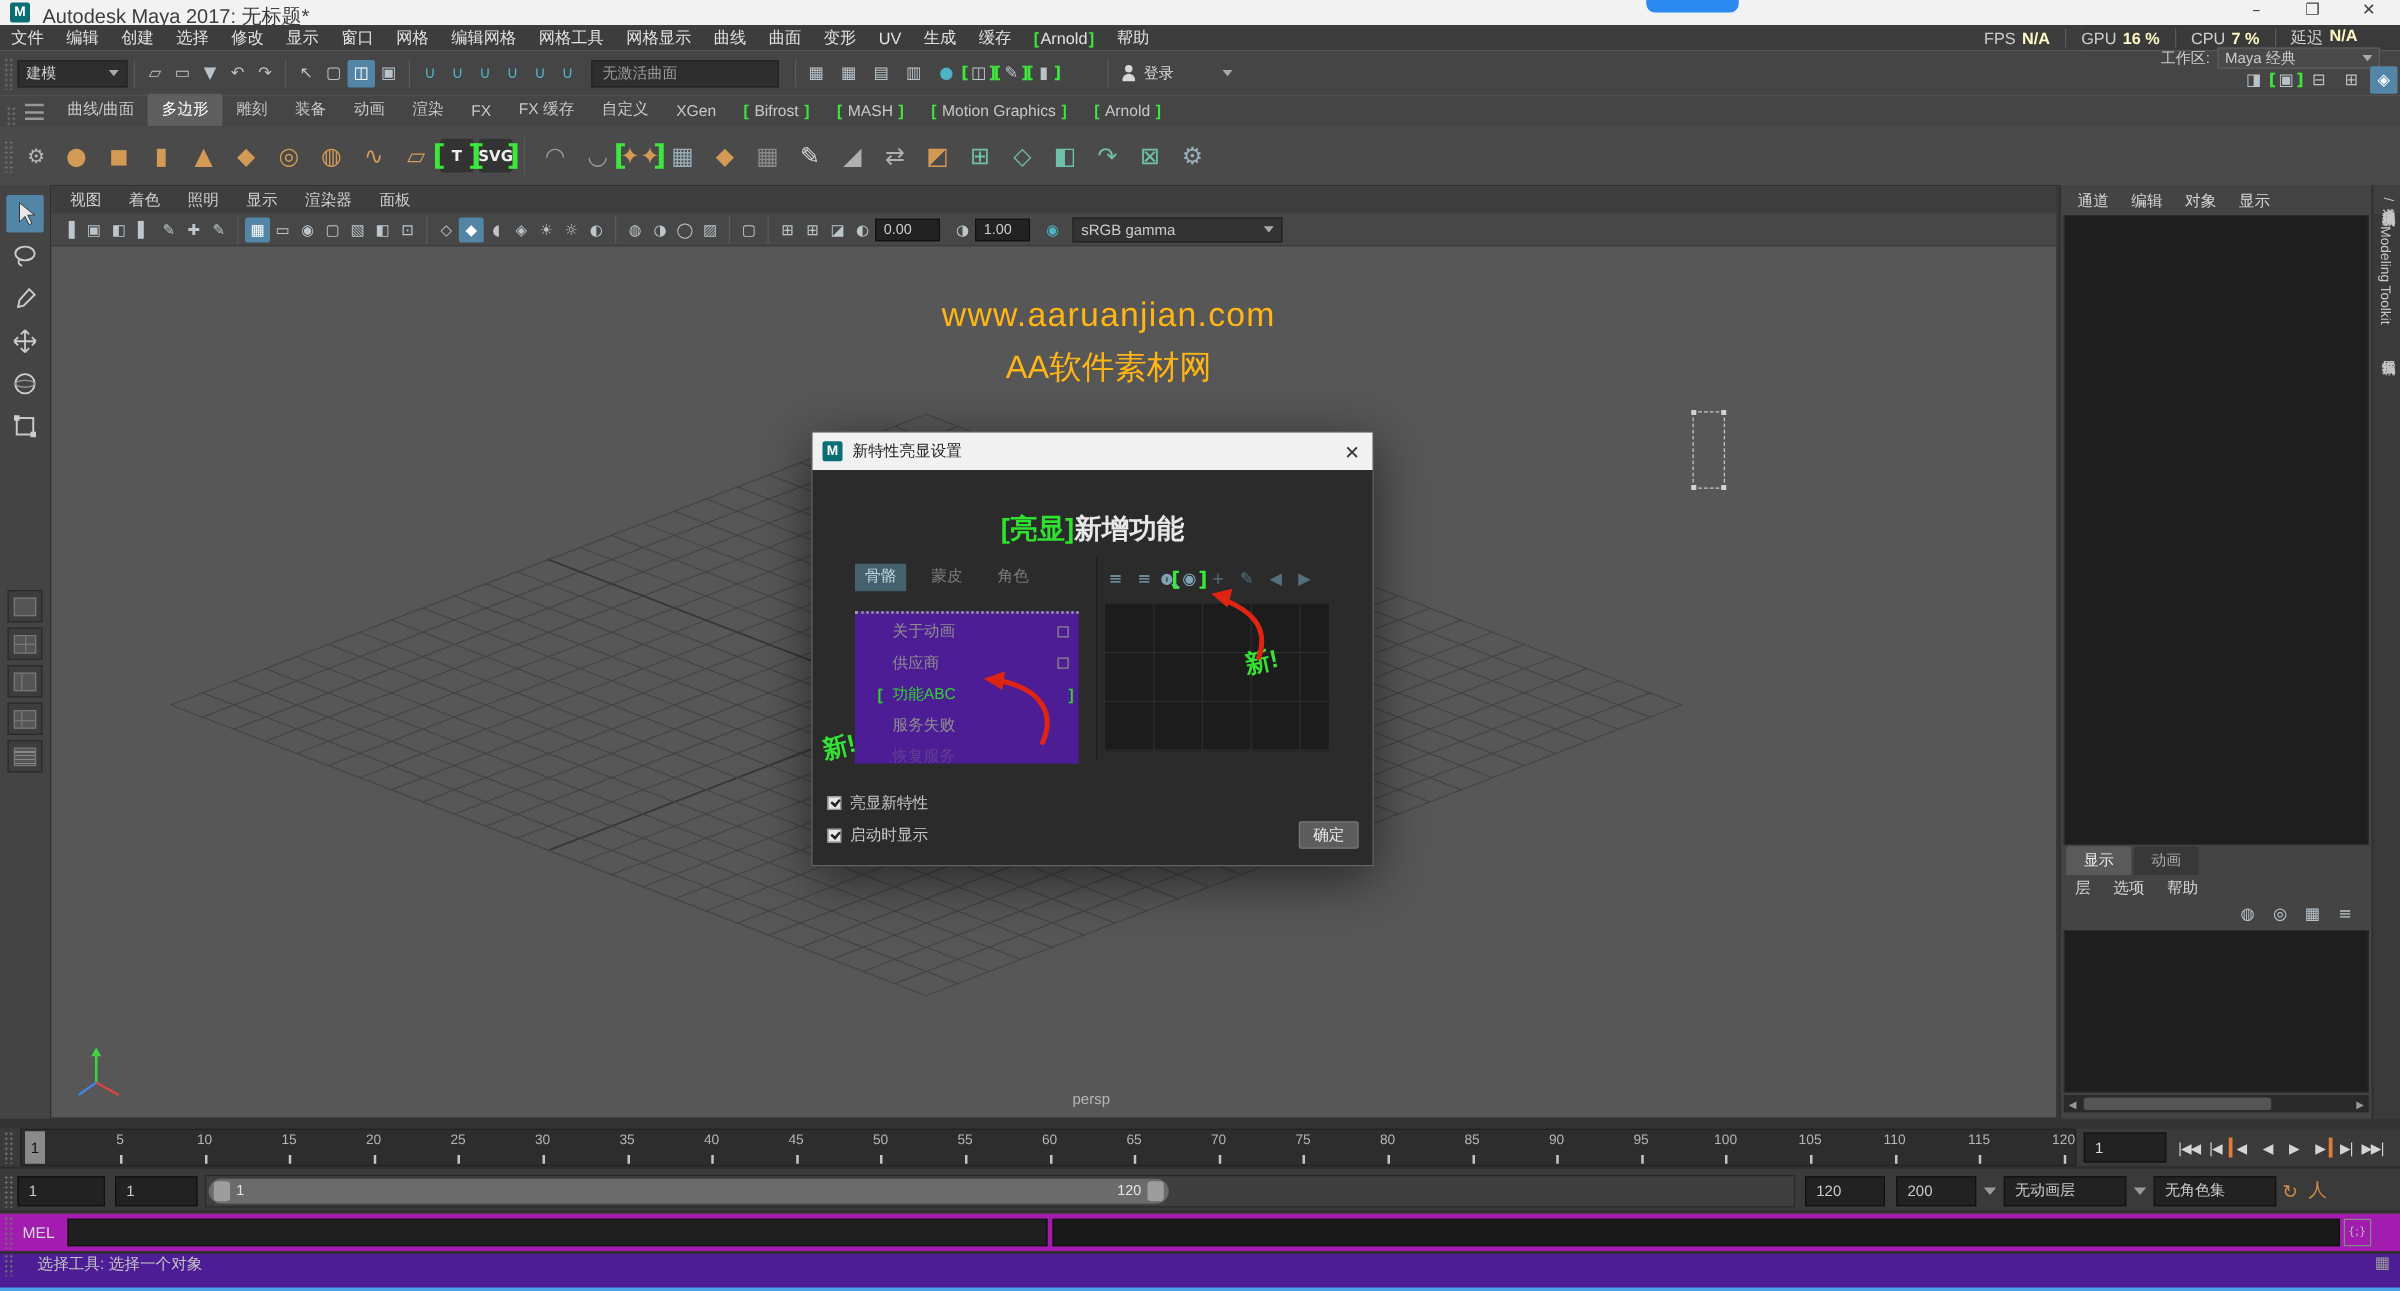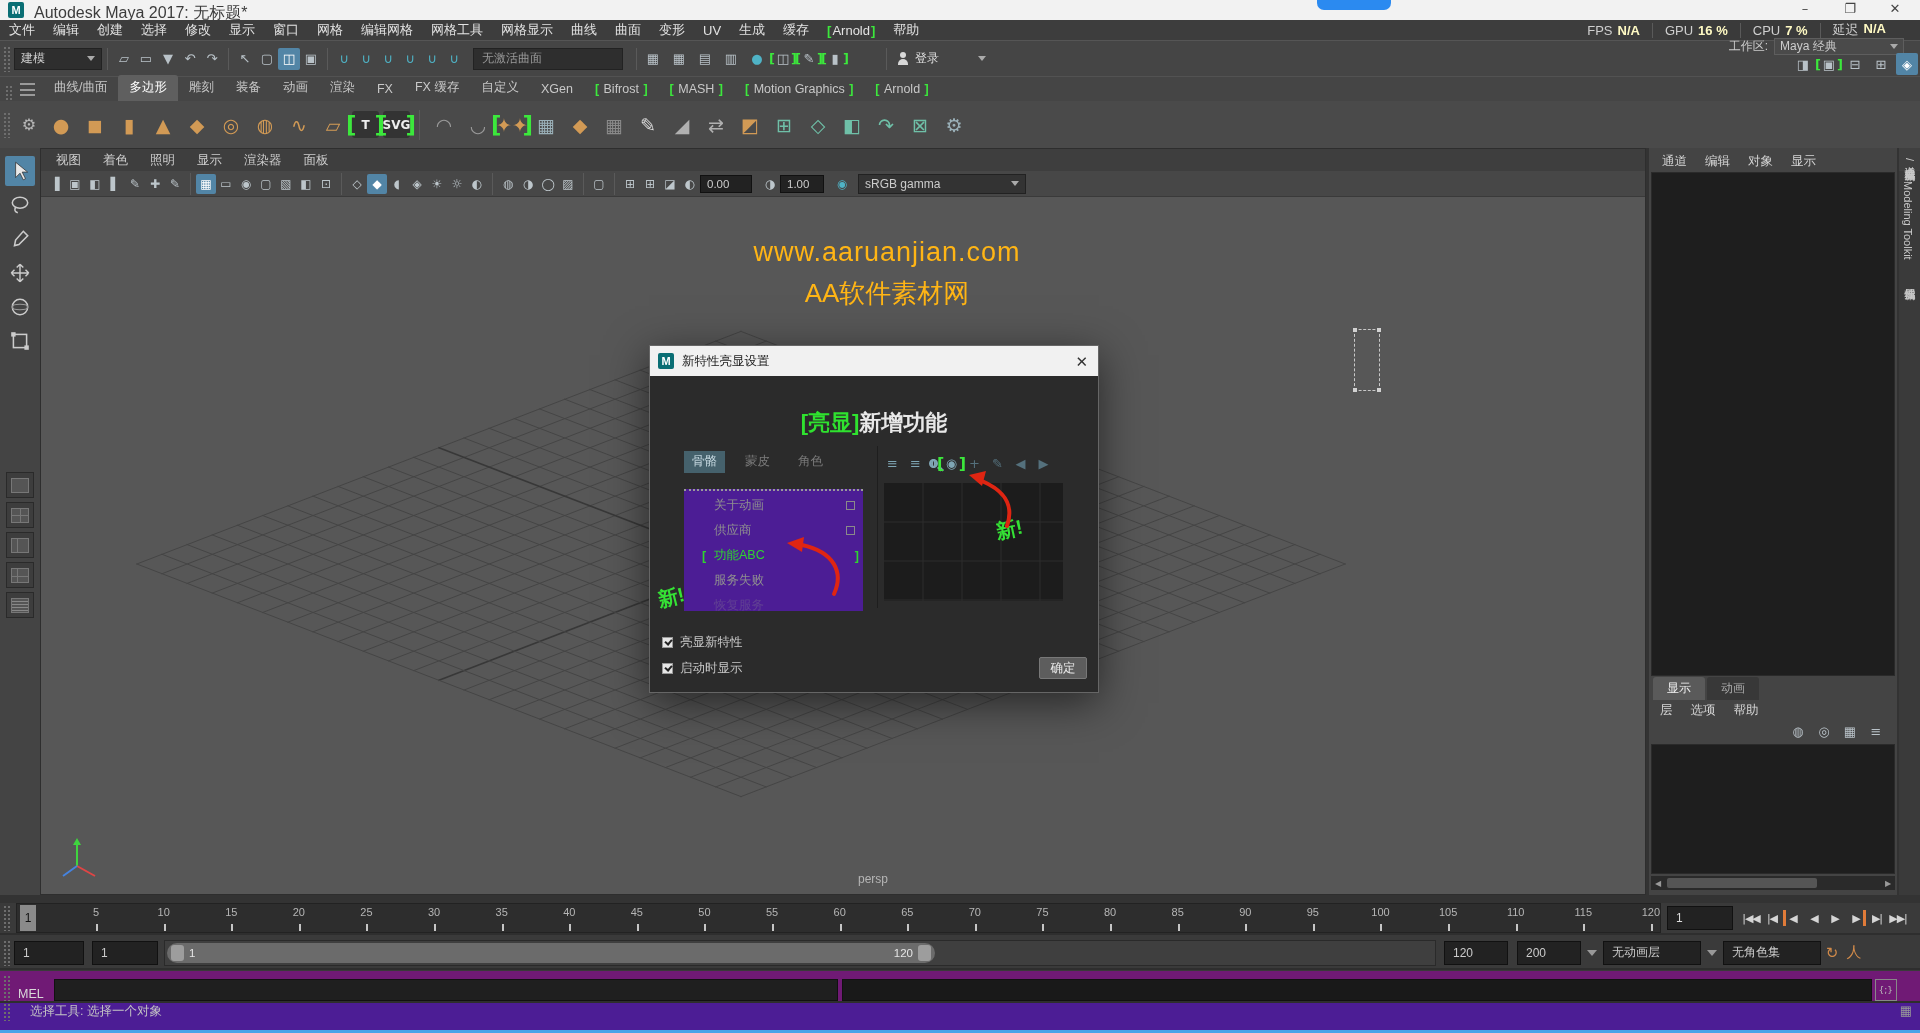--- a/index.html
+++ b/index.html
@@ -153,21 +153,21 @@
 .pbtn.obarR::after{content:"";position:absolute;right:0;top:4px;width:3px;height:16px;background:#e07b39}
 #rangerow{left:0;top:937px;width:1920px;height:31px;background:#3a3a3a;display:flex;align-items:center}
 .rfield{height:24px;background:#222;border:1px solid #111;display:flex;align-items:center;padding-left:8px;color:#ccc;flex:none}
 #groove{position:relative;width:1272px;height:26px;background:#3f3f3f;border:1px solid #2a2a2a;margin-left:6px;flex:none}
 #rangebar{position:absolute;left:2px;top:2px;width:768px;height:20px;background:#6b6b6b;border-radius:10px;display:flex;align-items:center;justify-content:space-between;padding:0 4px}
 #rangebar .hnd{width:13px;height:16px;background:#9d9d9d;border-radius:3px}
 #rangebar .rlab{color:#e5e5e5;font-size:11.5px;padding:0 5px}
 #rangebar .labgroup{display:flex;align-items:center}
 .tridown{width:0;height:0;border-left:5px solid transparent;border-right:5px solid transparent;border-top:6px solid #999;margin:0 6px;flex:none}
 .oicon{width:22px;height:22px;display:flex;align-items:center;justify-content:center;color:#d08a4a;font-size:15px;font-family:"DejaVu Sans";flex:none}
-#melrow{left:0;top:971px;width:1920px;height:30px;background:#701a75;display:flex;align-items:flex-end}
+#melrow{left:0;top:971px;width:1920px;height:30px;background:#a21caf;display:flex;align-items:center}
 #mellabel{color:#d8d8d8;font-size:12.5px;margin:0 10px 0 4px}
 #melfield1{width:784px;height:22px;background:#1f1f1f;border:1px solid #111;flex:none}
 #melfield2{width:1030px;height:22px;background:#191919;border:1px solid #111;margin-left:4px;flex:none}
 #melicon{width:22px;height:22px;border:1px solid #888;margin-left:3px;color:#bbb;font-size:9px;display:flex;align-items:center;justify-content:center;font-family:"DejaVu Sans";flex:none}
 #helprow{left:0;top:1003px;width:1920px;height:28px;background:#4c1d95;display:flex;align-items:flex-start}
 #helptext{color:#c4c4c4;font-size:12.5px;margin-left:16px}
 #helpicon{position:absolute;right:8px;color:#999;font-family:"DejaVu Sans";font-size:13px}
 #bluebar{left:0;top:1030px;width:1920px;height:3px;background:#4aa3e8}
 .rowline{left:0;width:1920px;height:2px;background:#2e2e2e}
 svg{display:block}

